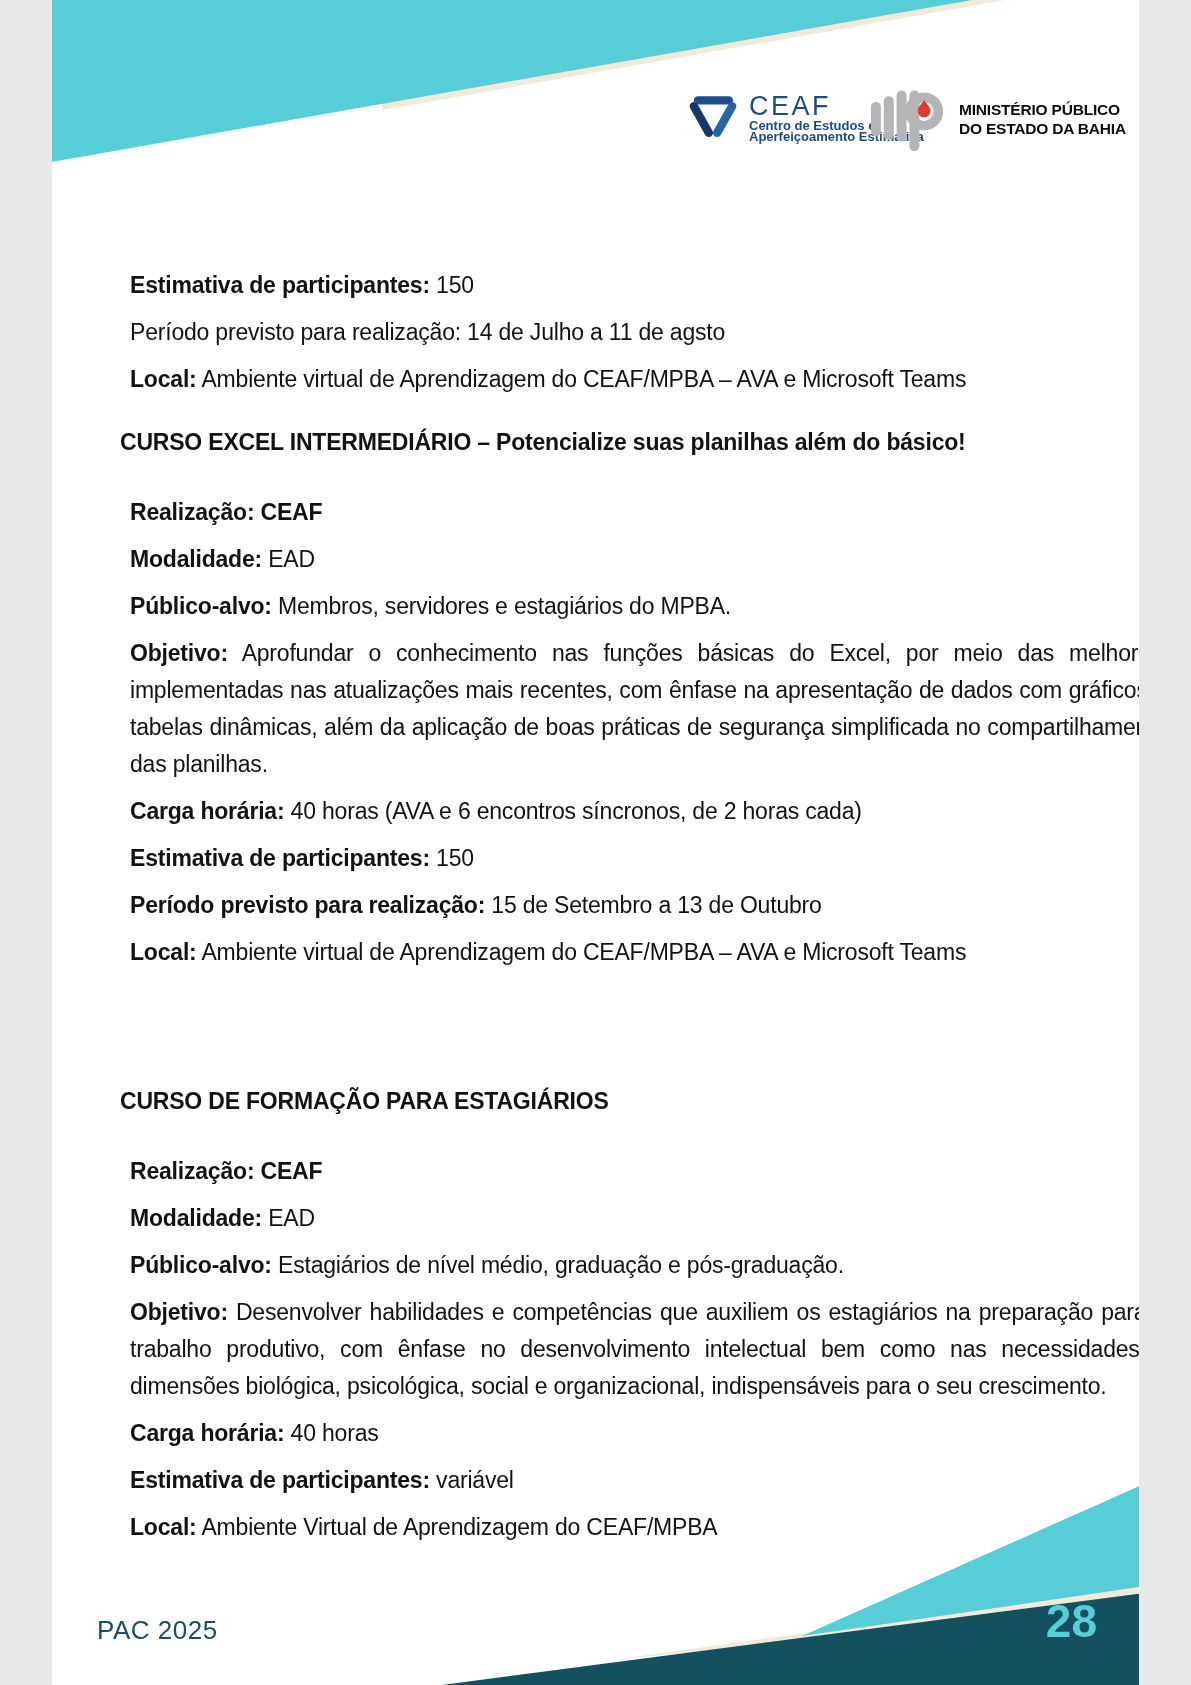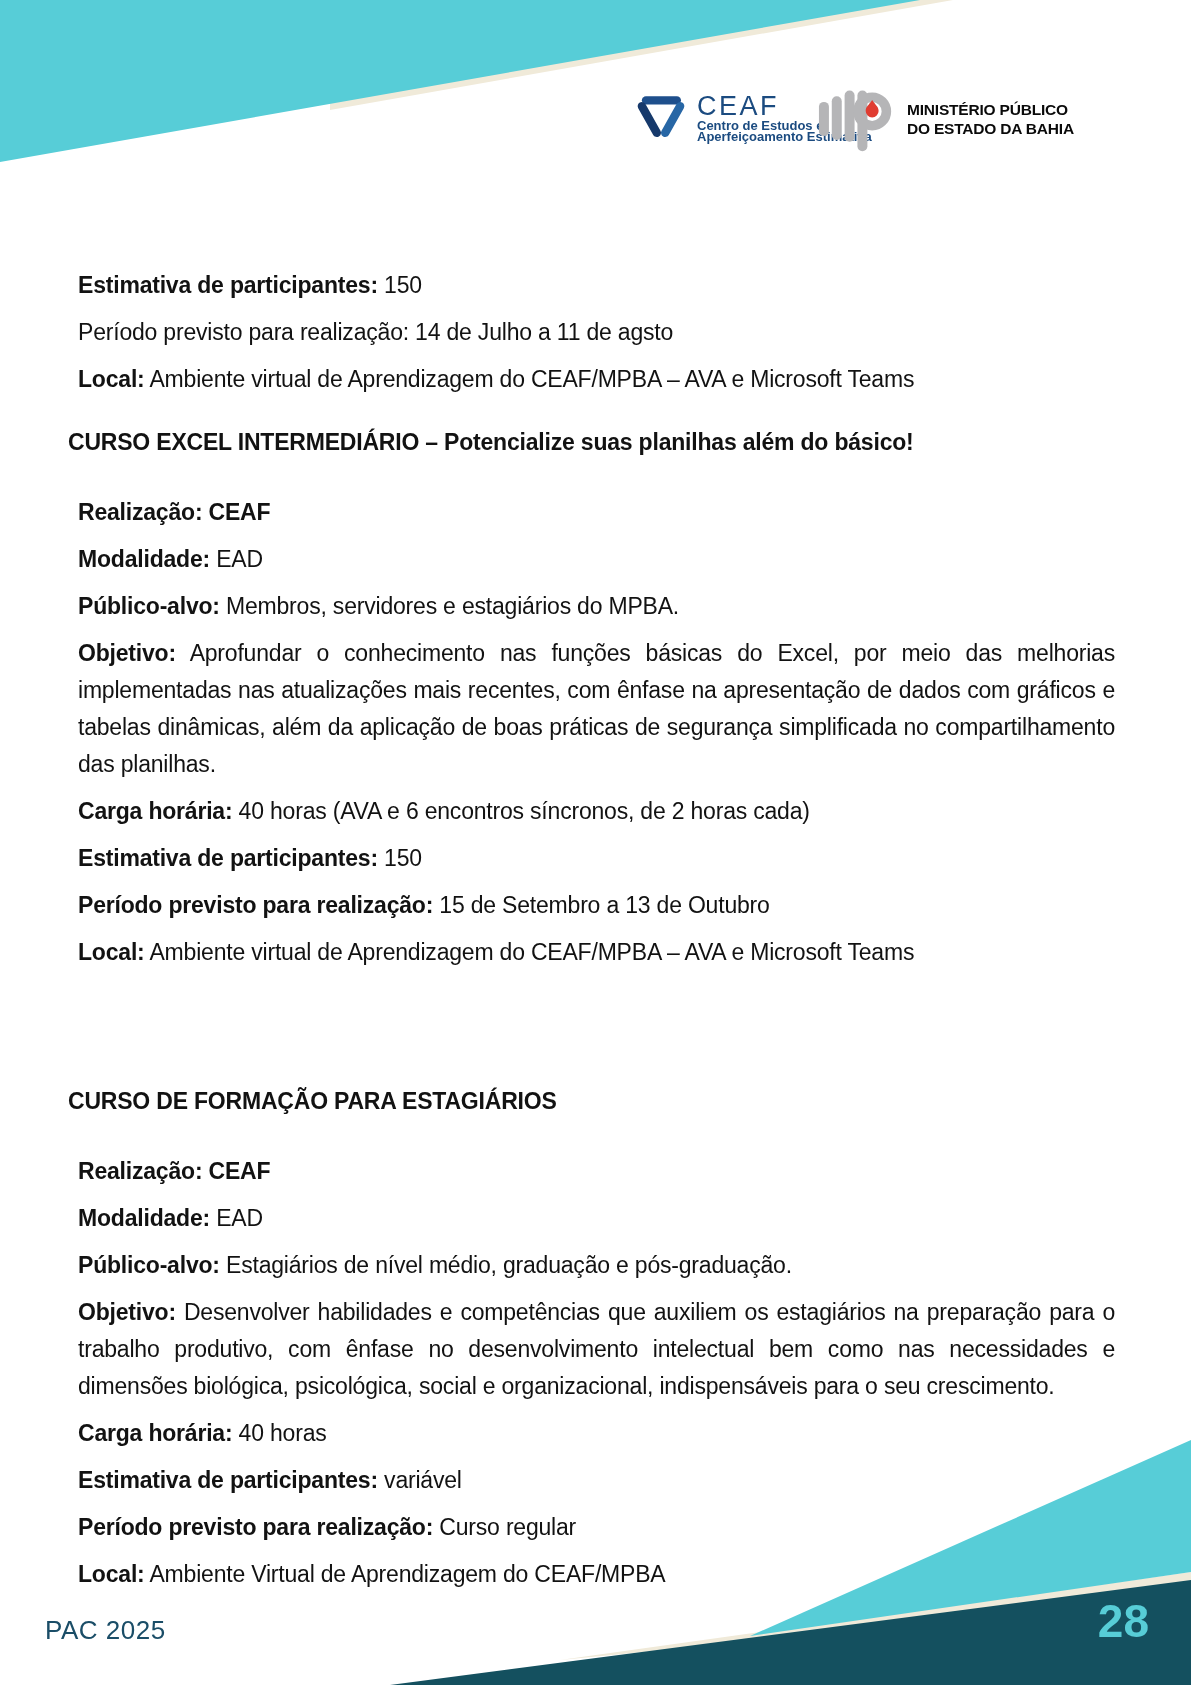--- a/index.html
+++ b/index.html
@@ -7,21 +7,21 @@
     --teal-dark:#14505F;
     --cream:#F0EAD9;
     --text:#121212;
     --ceaf-blue:#1B4B80;
     --mp-gray:#B5B5B7;
     --mp-red:#E03C31;
     --footer-text:#1A4D67;
   }
   html,body{margin:0;padding:0;background:#e8e8e8;}
   .page{
-    position:relative;width:1191px;height:1685px;background:#ffffff;overflow:hidden;
+    position:relative;width:1087px;height:1685px;background:#ffffff;overflow:hidden;
     font-family:"Liberation Sans", sans-serif;margin:0 auto;
   }
   .deco{position:absolute;left:0;width:1191px;display:block;}
   .header-deco{top:0;height:200px;}
   .footer-deco{bottom:0;height:300px;}
 
   .logos{position:absolute;top:86px;left:0;width:1191px;height:72px;}
   .ceaf{position:absolute;left:636px;top:2px;display:flex;gap:11px;align-items:center;}
   .ceaf-text{display:flex;flex-direction:column;}
   .ceaf-name{font-size:27px;letter-spacing:2.5px;color:var(--ceaf-blue);line-height:28px;font-weight:400;}
@@ -103,21 +103,20 @@
       <p class="line"><b>Estimativa de participantes:</b> 150</p>
       <p class="line"><b>Período previsto para realização:</b> 15 de Setembro a 13 de Outubro</p>
       <p class="line"><b>Local:</b> Ambiente virtual de Aprendizagem do CEAF/MPBA – AVA e Microsoft Teams</p>
       <p class="heading gap-large">CURSO DE FORMAÇÃO PARA ESTAGIÁRIOS</p>
       <p class="line"><b>Realização: CEAF</b></p>
       <p class="line"><b>Modalidade:</b> EAD</p>
       <p class="line"><b>Público-alvo:</b> Estagiários de nível médio, graduação e pós-graduação.</p>
       <p class="para"><b>Objetivo:</b> Desenvolver habilidades e competências que auxiliem os estagiários na preparação para o trabalho produtivo, com ênfase no desenvolvimento intelectual bem como nas necessidades e dimensões biológica, psicológica, social e organizacional, indispensáveis para o seu crescimento.</p>
       <p class="line"><b>Carga horária:</b> 40 horas</p>
       <p class="line"><b>Estimativa de participantes:</b> variável</p>
-      <p class="line"><b>Período previsto para realização:</b> Curso regular</p>
       <p class="line"><b>Local:</b> Ambiente Virtual de Aprendizagem do CEAF/MPBA</p>
     </main>
 
   <svg class="deco footer-deco" viewBox="0 0 1191 300" preserveAspectRatio="none" aria-hidden="true">
     <polygon points="560,275 1191,187 1191,215" style="fill:var(--cream)"></polygon>
     <polygon points="390,300 1191,195 1191,300" style="fill:var(--teal-dark)"></polygon>
     <polygon points="750,251 1191,55 1191,187" style="fill:var(--teal-light)"></polygon>
   </svg>
 
   <div class="footer-label">PAC 2025</div>

